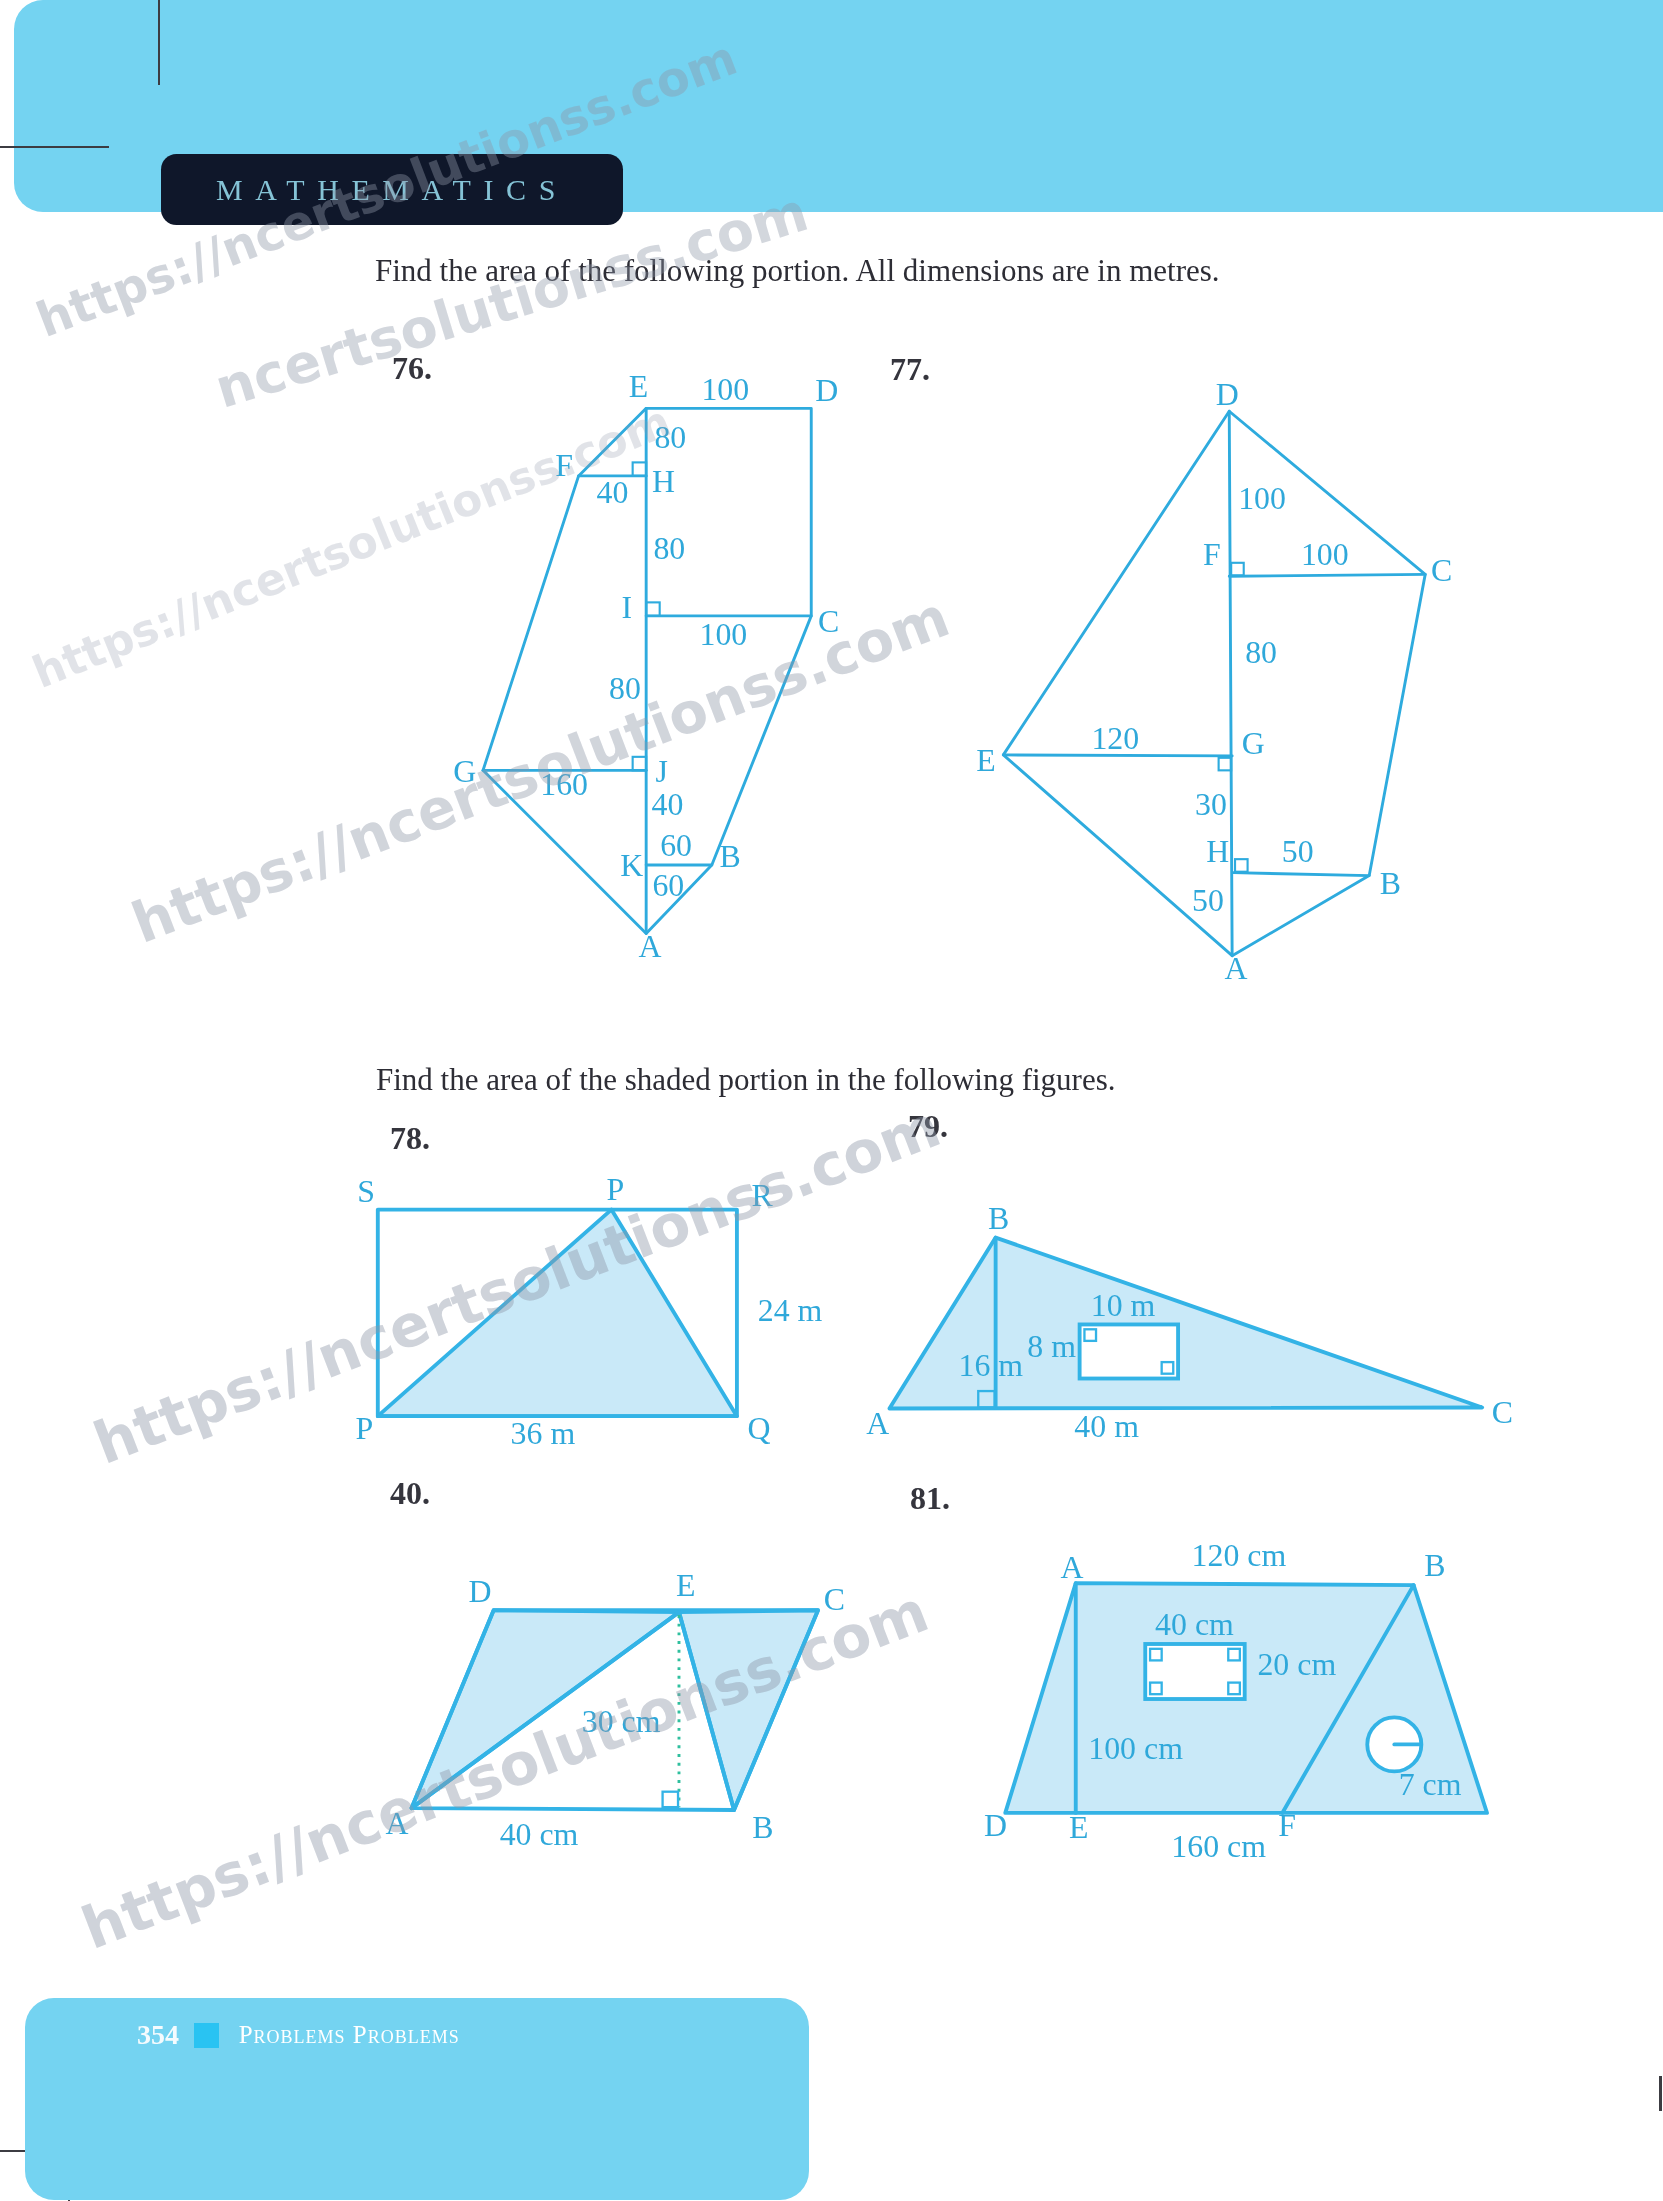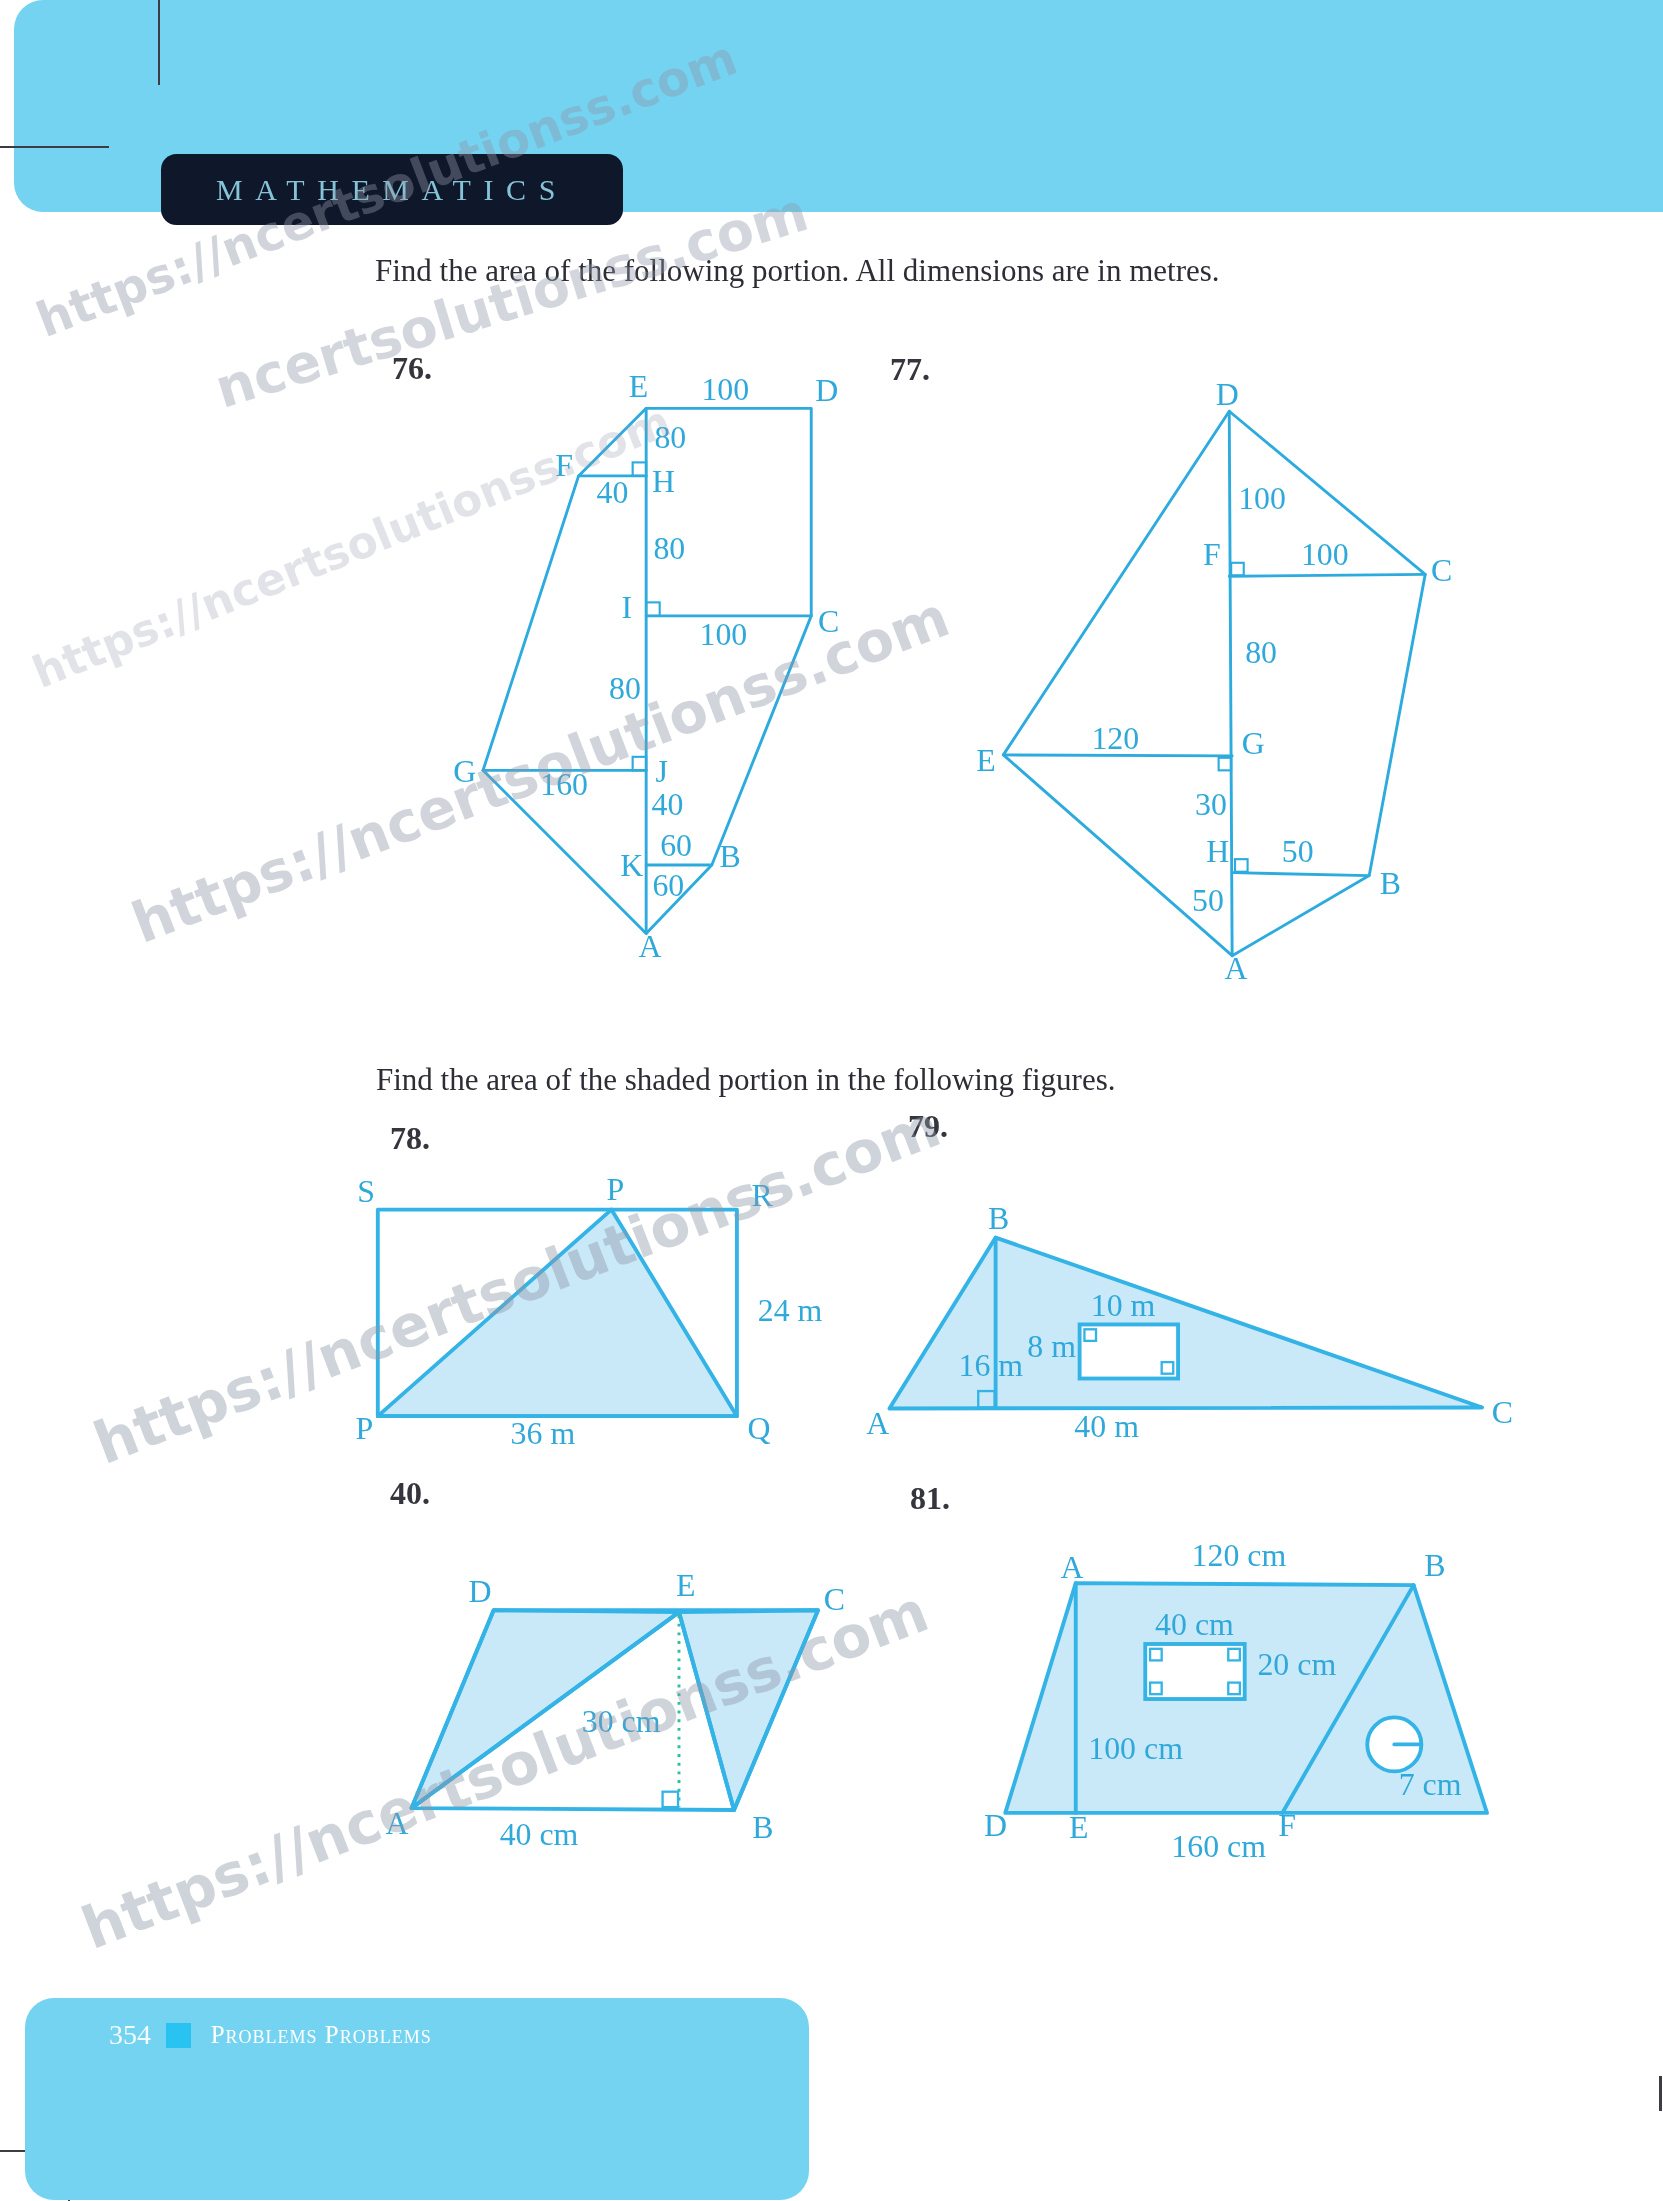--- a/index.html
+++ b/index.html
@@ -28,21 +28,21 @@
   .dotted{stroke:#2fbf9e;stroke-width:3;fill:none;stroke-dasharray:3 6;}
   text.lbl{font-family:"Liberation Serif","DejaVu Serif",serif;font-size:33px;fill:#2fa8da;
            text-anchor:middle;dominant-baseline:middle;}
   
   .wm{position:absolute;z-index:3;font-family:"DejaVu Sans","Liberation Sans",sans-serif;
       font-weight:bold;color:#8e97a8;white-space:nowrap;transform-origin:left center;pointer-events:none;}
   
   .footer-box{position:absolute;left:25px;top:1998px;width:784px;height:202px;background:#74d3f1;
       border-radius:29px;z-index:1;}
   .footer-row{position:absolute;left:0;top:21px;width:100%;display:flex;align-items:center;}
-  .footer-page{margin-left:84px;font-size:28px;font-weight:normal;color:#f4fbfe;}
+  .footer-page{margin-left:112px;font-size:28px;font-weight:bold;color:#f4fbfe;}
   .footer-badge{width:25px;height:25px;background:#29c3f2;margin-left:15.4px;}
   .footer-title{margin-left:19.3px;font-size:25px;color:#ffffff;font-variant:small-caps;letter-spacing:1px;}
 </style>
 </head>
 <body>
 
 <div class="page">
 
   <div class="band"></div>
   <div class="title-box">

